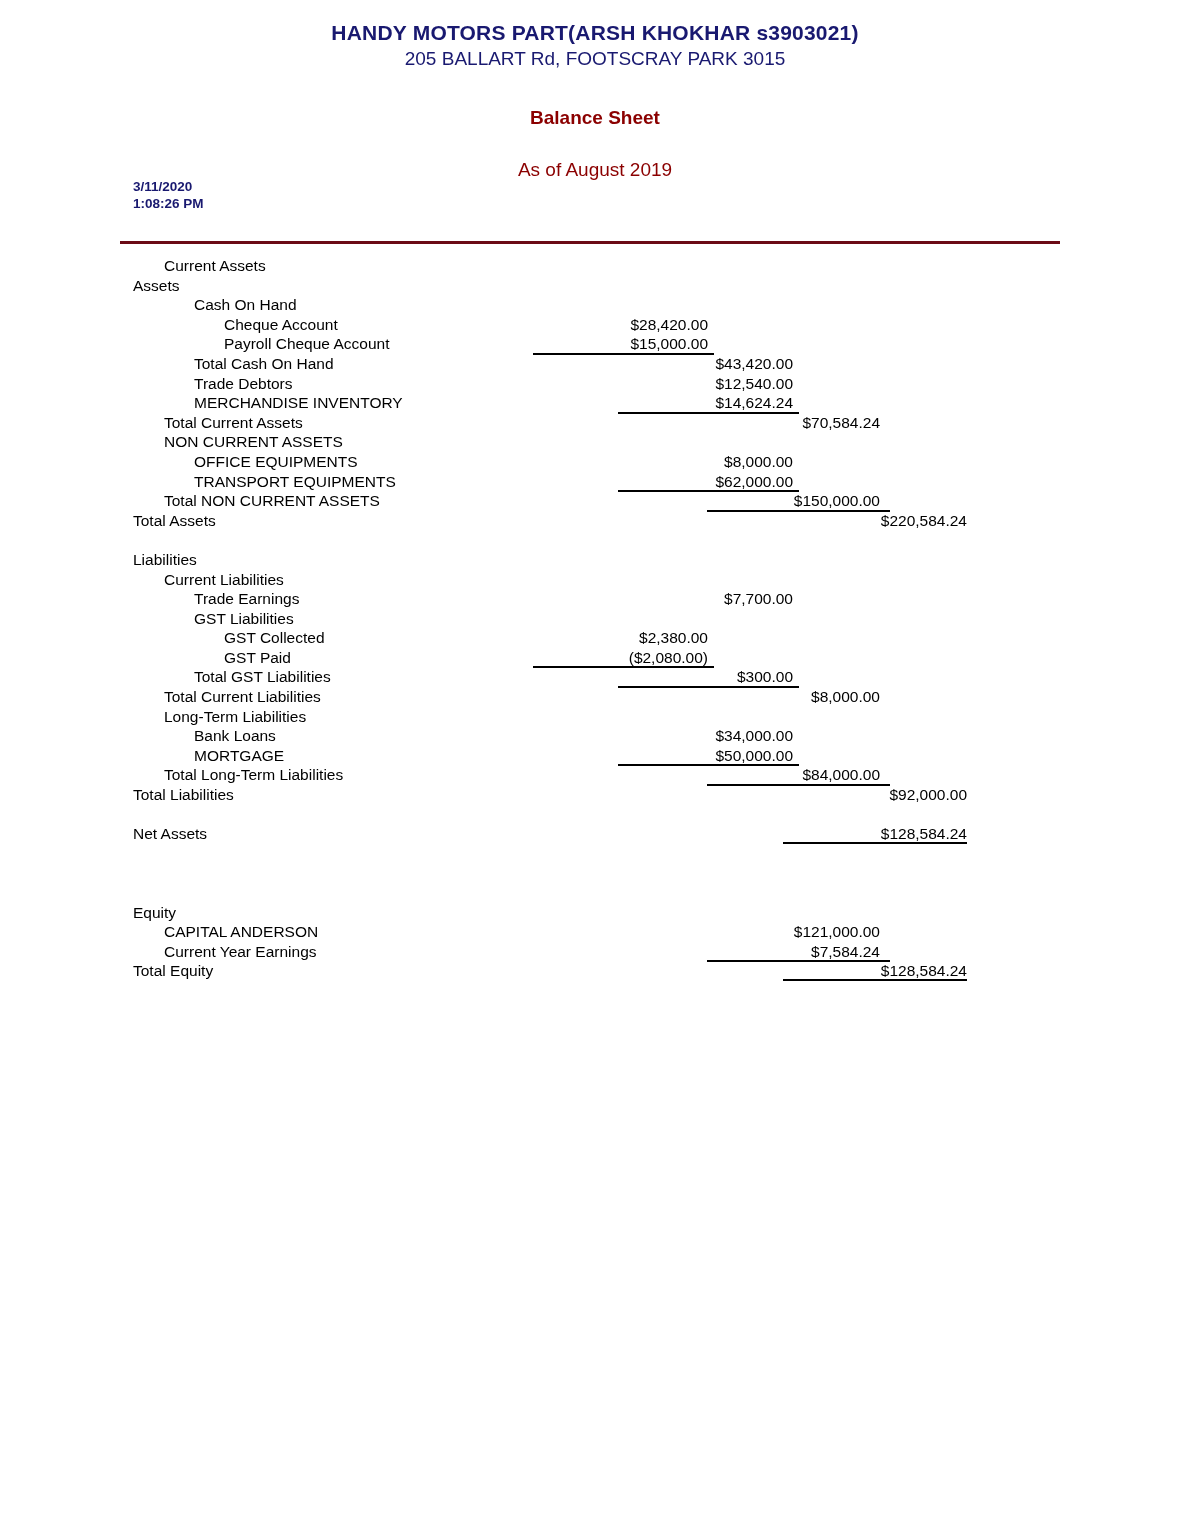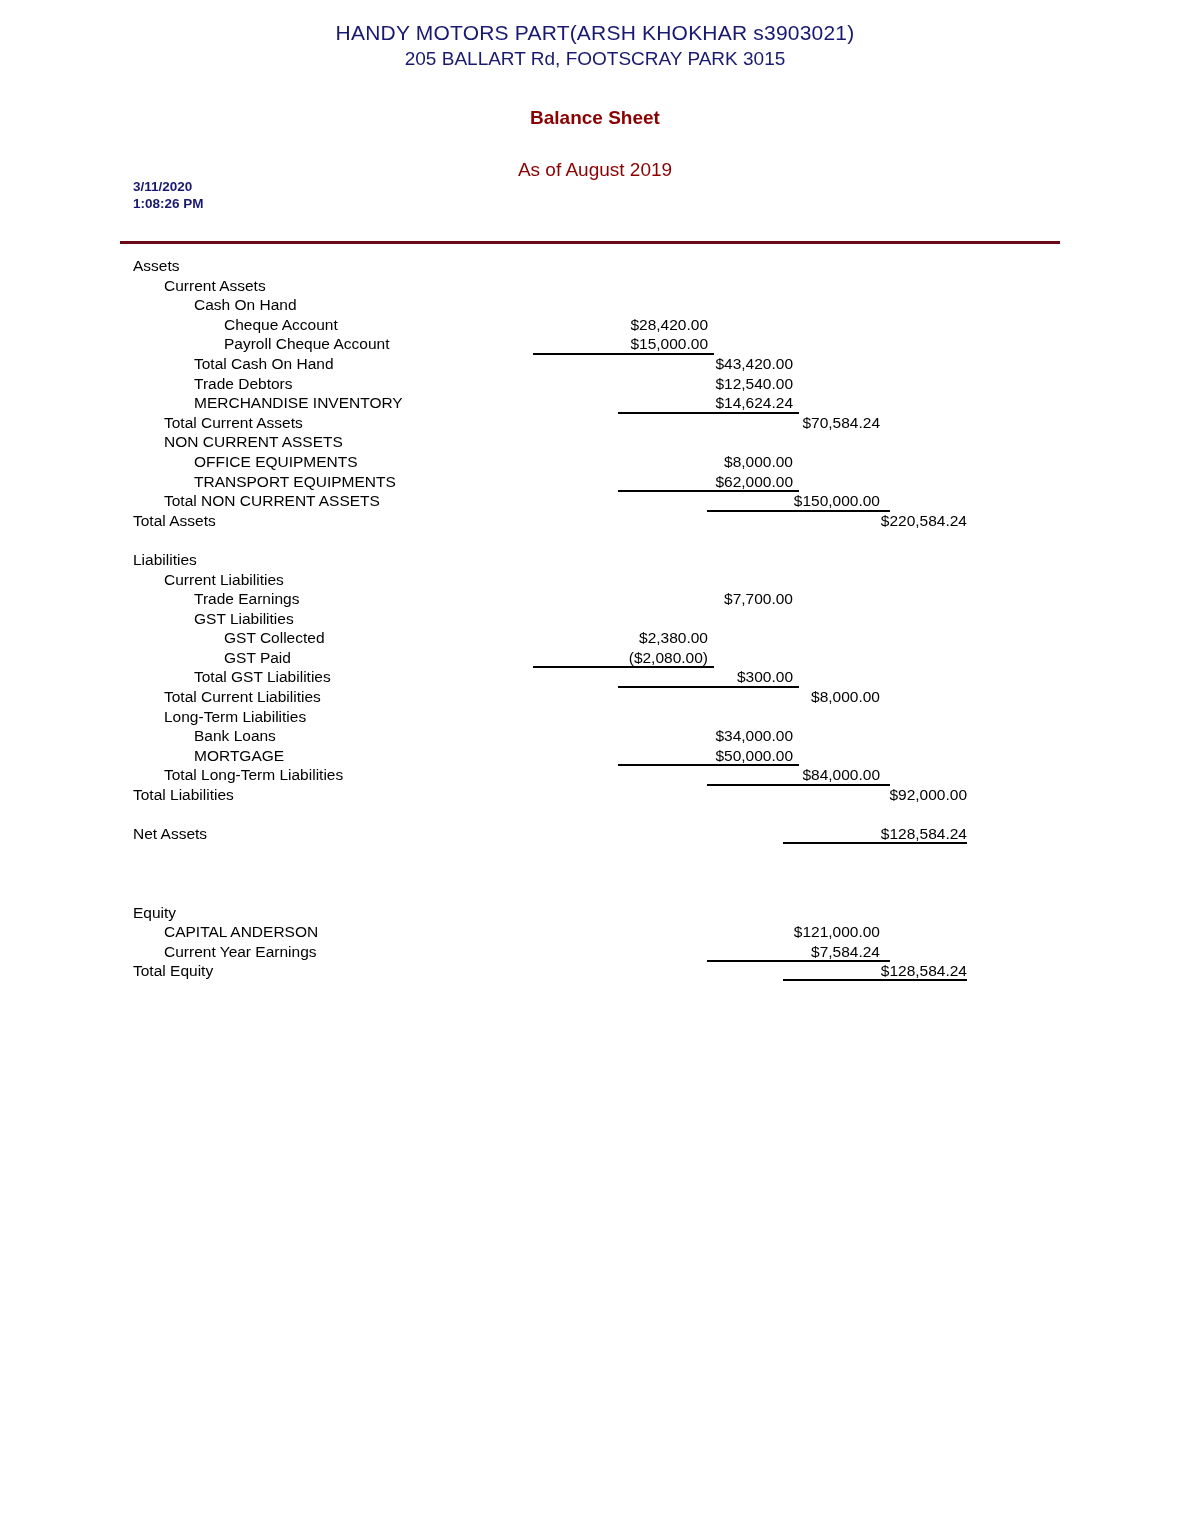--- a/index.html
+++ b/index.html
@@ -16,21 +16,21 @@
     overflow: hidden;
   }
 
   
   .doc-header {
     text-align: center;
     padding-top: 20px;
   }
   .company-name {
     font-size: 21px;
-    font-weight: normal;
+    font-weight: bold;
     color: #191970;
     letter-spacing: 0.2px;
     line-height: 26px;
   }
   .company-address {
     font-size: 19px;
     color: #191970;
     line-height: 22px;
     margin-top: 2px;
   }
@@ -136,25 +136,25 @@
 <div class="print-stamp">
   <div>3/11/2020</div>
   <div>1:08:26 PM</div>
 </div>
 
 <div class="top-rule"></div>
 
 <div class="statement">
 
   <div class="row">
+    <span class="label lv1">Current Assets</span>
+  </div>
+
+  <div class="row">
     <span class="label lv0">Assets</span>
-  </div>
-
-  <div class="row">
-    <span class="label lv1">Current Assets</span>
   </div>
 
   <div class="row">
     <span class="label lv2">Cash On Hand</span>
   </div>
 
   <div class="row">
     <span class="label lv3">Cheque Account</span>
     <span class="val col-detail">$28,420.00</span>
   </div>

